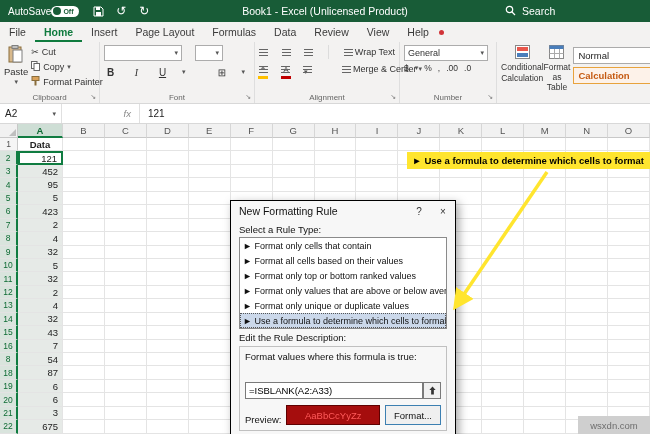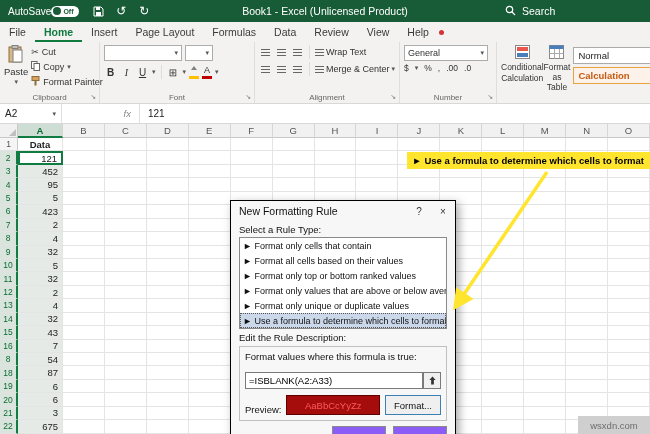--- a/index.html
+++ b/index.html
@@ -27,21 +27,21 @@
   #ribbon { position: absolute; top: 42px; left: 0; right: 0; height: 62px; background: #F3F2F1; border-bottom: 1px solid #D8D8D8; display: flex; z-index: 2; }
   .rgroup { position: relative; border-right: 1px solid #DEDEDE; padding: 3px 4px 13px; flex-shrink: 0; }
   .glabel { position: absolute; bottom: 1px; left: 0; right: 0; text-align: center; font-size: 8px; color: #666; }
   .launcher { position: absolute; bottom: 2px; right: 3px; font-size: 7px; color: #777; }
 
   .clip-flex { display: flex; }
   .paste-btn { width: 34px; display: flex; flex-direction: column; align-items: center; gap: 1px; font-size: 9.5px; color: #333; }
   .clip-col { display: flex; flex-direction: column; gap: 2px; margin-left: 3px; font-size: 9px; color: #333; }
   .clip-item { display: flex; align-items: center; gap: 3px; height: 13px; white-space: nowrap; }
 
-  .frow { display: flex; align-items: center; gap: 3px; margin-bottom: 4px; }
+  .frow { display: flex; align-items: center; gap: 13px; margin-bottom: 4px; }
   .combo { background: #fff; border: 1px solid #ACACAC; height: 16px; display: flex; align-items: center; justify-content: space-between; padding: 0 3px; font-size: 9px; color: #333; }
   .fontname { width: 78px; } .fontsize { width: 28px; }
   .numfmt { width: 84px; }
   .caret { font-size: 7px; color: #555; }
   .fbtn { min-width: 13px; height: 14px; display: flex; align-items: center; justify-content: center; font-size: 10px; color: #333; }
   .fb { font-weight: bold; } .fi { font-style: italic; font-family: "Liberation Serif", serif; } .fu { text-decoration: underline; }
   .vsep { width: 1px; height: 14px; background: #DCDCDC; margin: 0 2px; }
   .abar { display: flex; flex-direction: column; align-items: center; line-height: 1; font-size: 9px; color: #333; }
   .bar { width: 10px; height: 3px; margin-top: 1px; }
   .bar-red { background: #C00000; } .bar-yellow { background: #FFC000; }
@@ -87,21 +87,21 @@
   #dialog { position: absolute; left: 230px; top: 200px; width: 226px; height: 237px; background: #F7F7F7; border: 1px solid #000000; box-shadow: 3px 3px 9px rgba(0,0,0,0.35); z-index: 10; display: flex; flex-direction: column; }
   .dtitle { height: 20px; display: flex; align-items: center; padding-left: 8px; font-size: 10.5px; color: #111; }
   .dspace { flex: 1; }
   .dbtn { width: 24px; height: 20px; display: flex; align-items: center; justify-content: center; color: #333; font-size: 10px; }
   .dlabel { padding: 3px 8px 2px; font-size: 9.5px; color: #111; }
   .rlist { margin: 0 8px; border: 1px solid #8A8A8A; background: #fff; }
   .rule-item { height: 15px; display: flex; align-items: center; padding-left: 3px; font-size: 9px; color: #111; white-space: nowrap; overflow: hidden; }
   .rule-item.selected { background: #CBD8EA; outline: 1px dotted #555; outline-offset: -1px; }
   .groupbox { margin: 1px 8px 0; border: 1px solid #C0C0C0; padding: 4px 5px 5px; }
   .gblabel { font-size: 9.5px; color: #111; }
-  .fml-row { display: flex; gap: 0; margin-top: 10px; }
+  .fml-row { display: flex; gap: 0; margin-top: 20px; }
   .fml-input { flex: 1; height: 17px; border: 1px solid #7A7A7A; background: #fff; font-size: 9.5px; padding: 0 3px; font-family: "Liberation Sans", sans-serif; }
   .collapse-btn { width: 18px; height: 17px; border: 1px solid #7A7A7A; background: #F0F0F0; display: flex; align-items: center; justify-content: center; }
   .preview-row { display: flex; align-items: flex-end; gap: 5px; margin-top: 6px; }
   .preview-box { flex: 1; height: 20px; background: #A50D0D; border: 1px solid #5E0000; display: flex; align-items: center; justify-content: center; color: #FF5A5A; font-size: 9.5px; }
   .format-btn { width: 56px; height: 20px; border: 1px solid #3C7FB1; background: #EFEFEF; font-size: 9.5px; display: flex; align-items: center; justify-content: center; color: #111; }
   .dbuttons { display: flex; justify-content: flex-end; gap: 7px; padding: 5px 8px 6px; margin-top: auto; }
   .btn { width: 54px; height: 36px; border: 1px solid #8A8A8A; background: #8b5cf6; font-size: 9.5px; display: flex; align-items: center; justify-content: center; color: #111; font-style: italic; }
 
   #watermark-area { position: absolute; right: 0; bottom: 0; width: 72px; height: 18px; background: #CFCFCF; display: flex; align-items: center; justify-content: center; font-size: 9.5px; color: #6E6E6E; z-index: 30; }
 </style>

